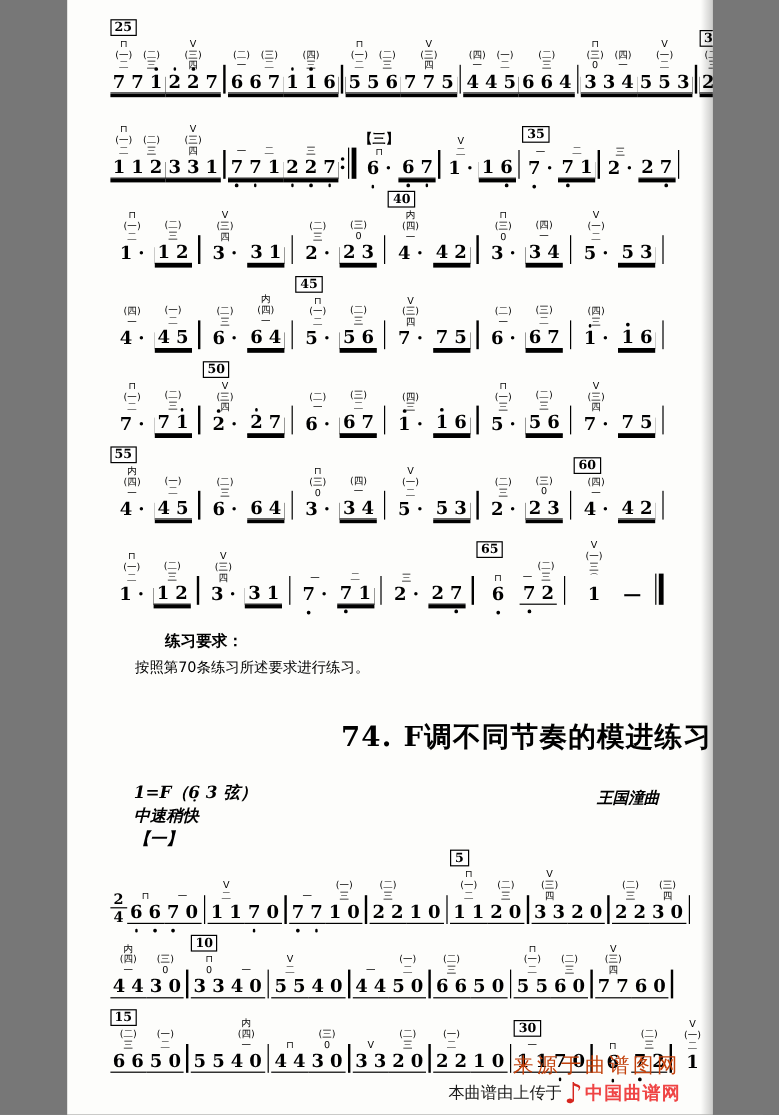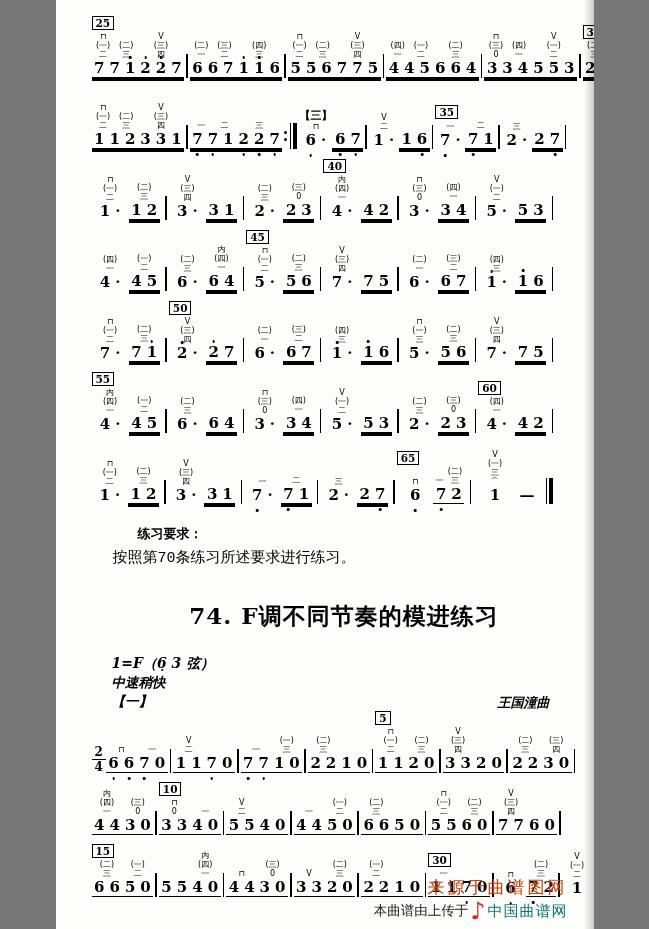--- a/index.html
+++ b/index.html
@@ -40,34 +40,34 @@
     margin-bottom:3px;height:26px;flex:0 0 auto;}
   .brep .rdots{display:flex;flex-direction:column;justify-content:center;gap:4px;margin-right:1px;}
   .brep .rdots i{width:3px;height:3px;background:#000;border-radius:50%;display:block;}
   .thin{width:1.6px;height:26px;background:#000;}
   .thick{width:4.5px;height:26px;background:#000;}
   .ts{display:flex;flex-direction:column;align-items:center;align-self:flex-end;
     font-family:"DejaVu Serif",serif;font-weight:bold;font-size:12px;line-height:12px;margin-bottom:0;}
   .ts .num{border-bottom:1.3px solid #000;padding:0 3px 1px 3px;}
   .ts .den{padding-top:1px;}
   .req{margin:18px 0 0 82px;font-size:13px;font-weight:bold;}
-  .req2{margin:5px 0 0 57px;font-size:15px;font-family:Liberation Mono, monospace;}
-  .title{text-align:center;font-size:23px;font-weight:bold;margin-top:34px;
+  .req2{margin:5px 0 0 57px;font-size:12px;}
+  .title{text-align:right;font-size:23px;font-weight:bold;margin-top:34px;
     font-family:"DejaVu Serif",serif;letter-spacing:1px;padding-left:39px;}
   .hdr{display:flex;justify-content:space-between;align-items:flex-start;
     padding:22px 44px 2px 56px;font-style:italic;}
   .hdr-left div{font-weight:bold;font-size:13.5px;line-height:19px;}
   .hdr-left .keyline{font-family:"DejaVu Serif",serif;font-size:14px;}
-  .composer{font-size:13px;font-weight:bold;padding-top:4px;margin-top:36px;}
+  .composer{font-size:13px;font-weight:bold;padding-top:4px;}
   .wmark{position:absolute;right:26px;bottom:8px;text-align:right;}
   .wm-src{color:#c2410c;font-size:17px;letter-spacing:3px;margin-bottom:2px;}
   .wm-line2{display:flex;align-items:center;justify-content:flex-end;gap:2px;}
   .wm-upload{color:#1a1a1a;font-size:13.5px;font-weight:normal;}
   .wm-logo{font-size:24px;line-height:20px;font-weight:bold;}
-  .wm-site{font-size:15px;font-weight:normal;color:#0f766e;letter-spacing:1px;}
+  .wm-site{font-size:15px;font-weight:bold;color:#ef4444;letter-spacing:1px;}
 </style>
 </head>
 <body>
 
 <div class="page">
 
   <div class="score" id="score1">
       <div class="srow">
         <div class="measure">
           <div class="marker">25</div>

